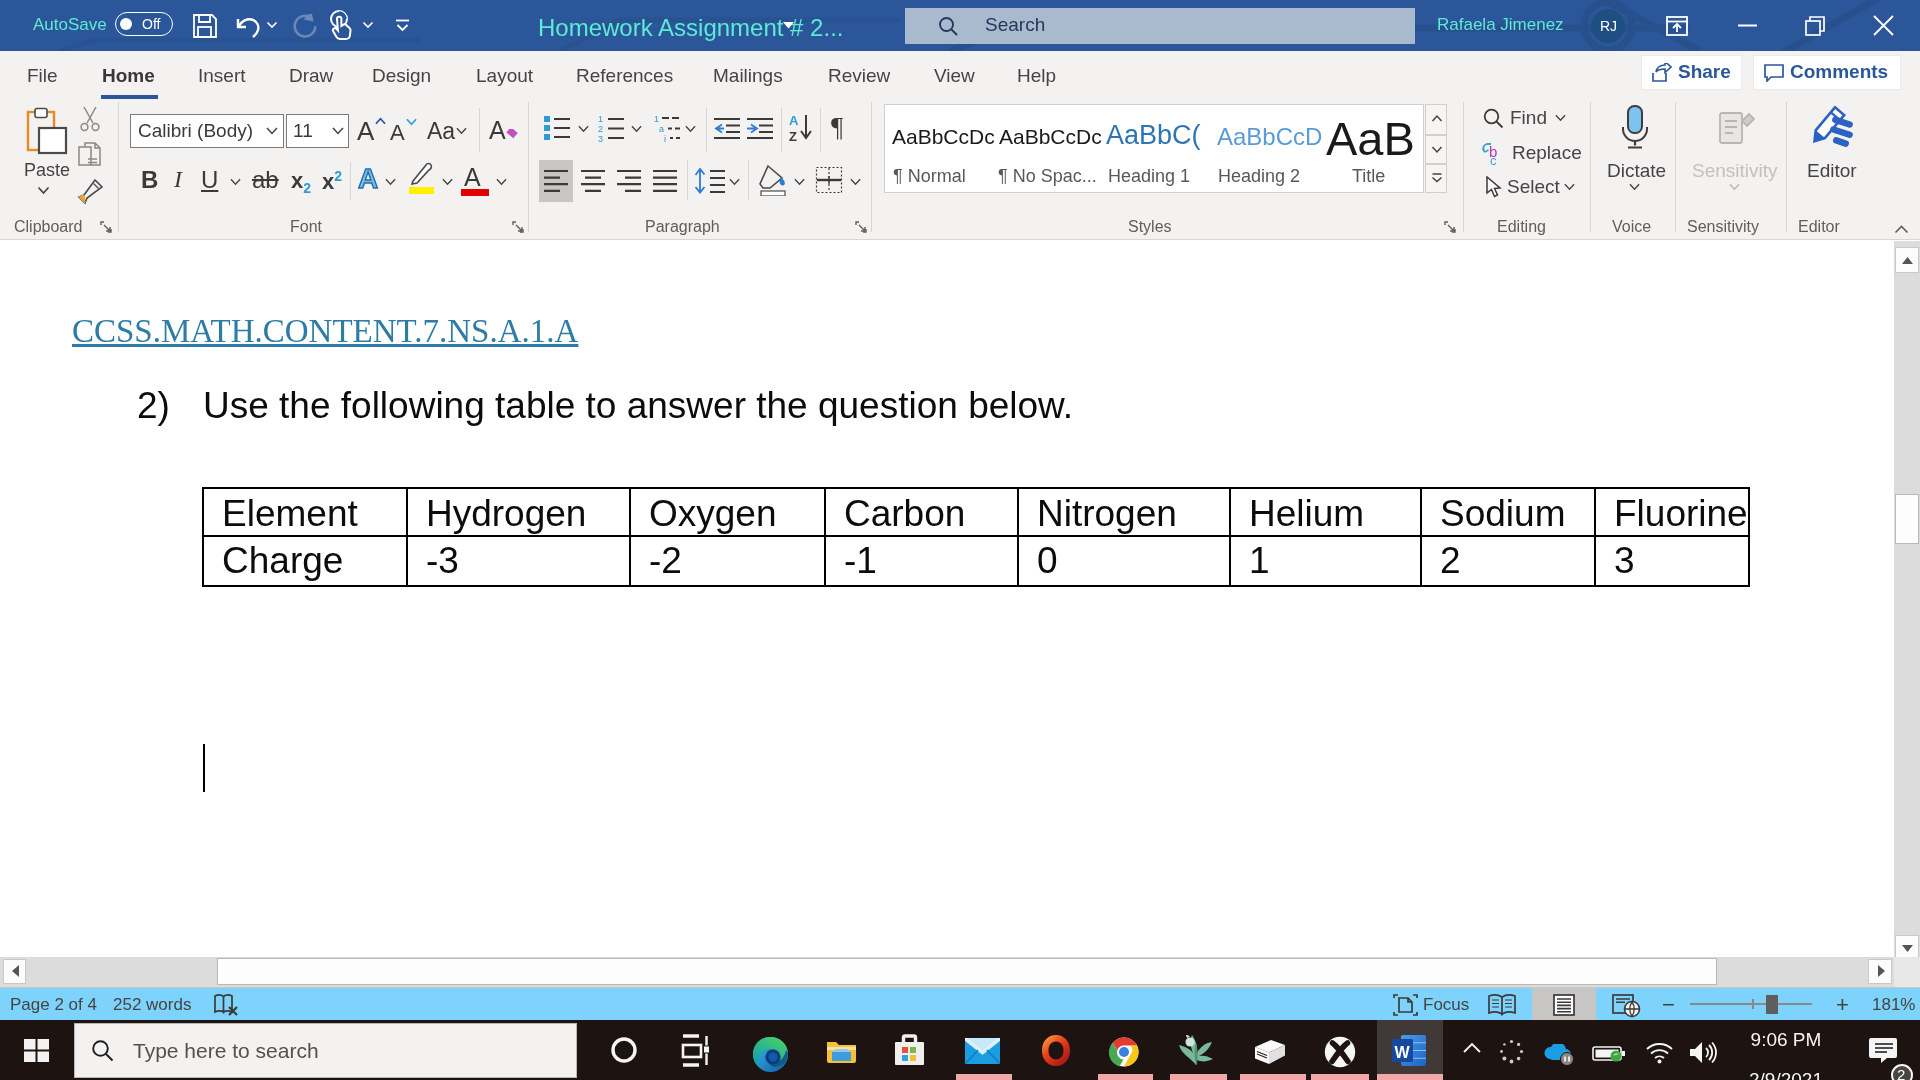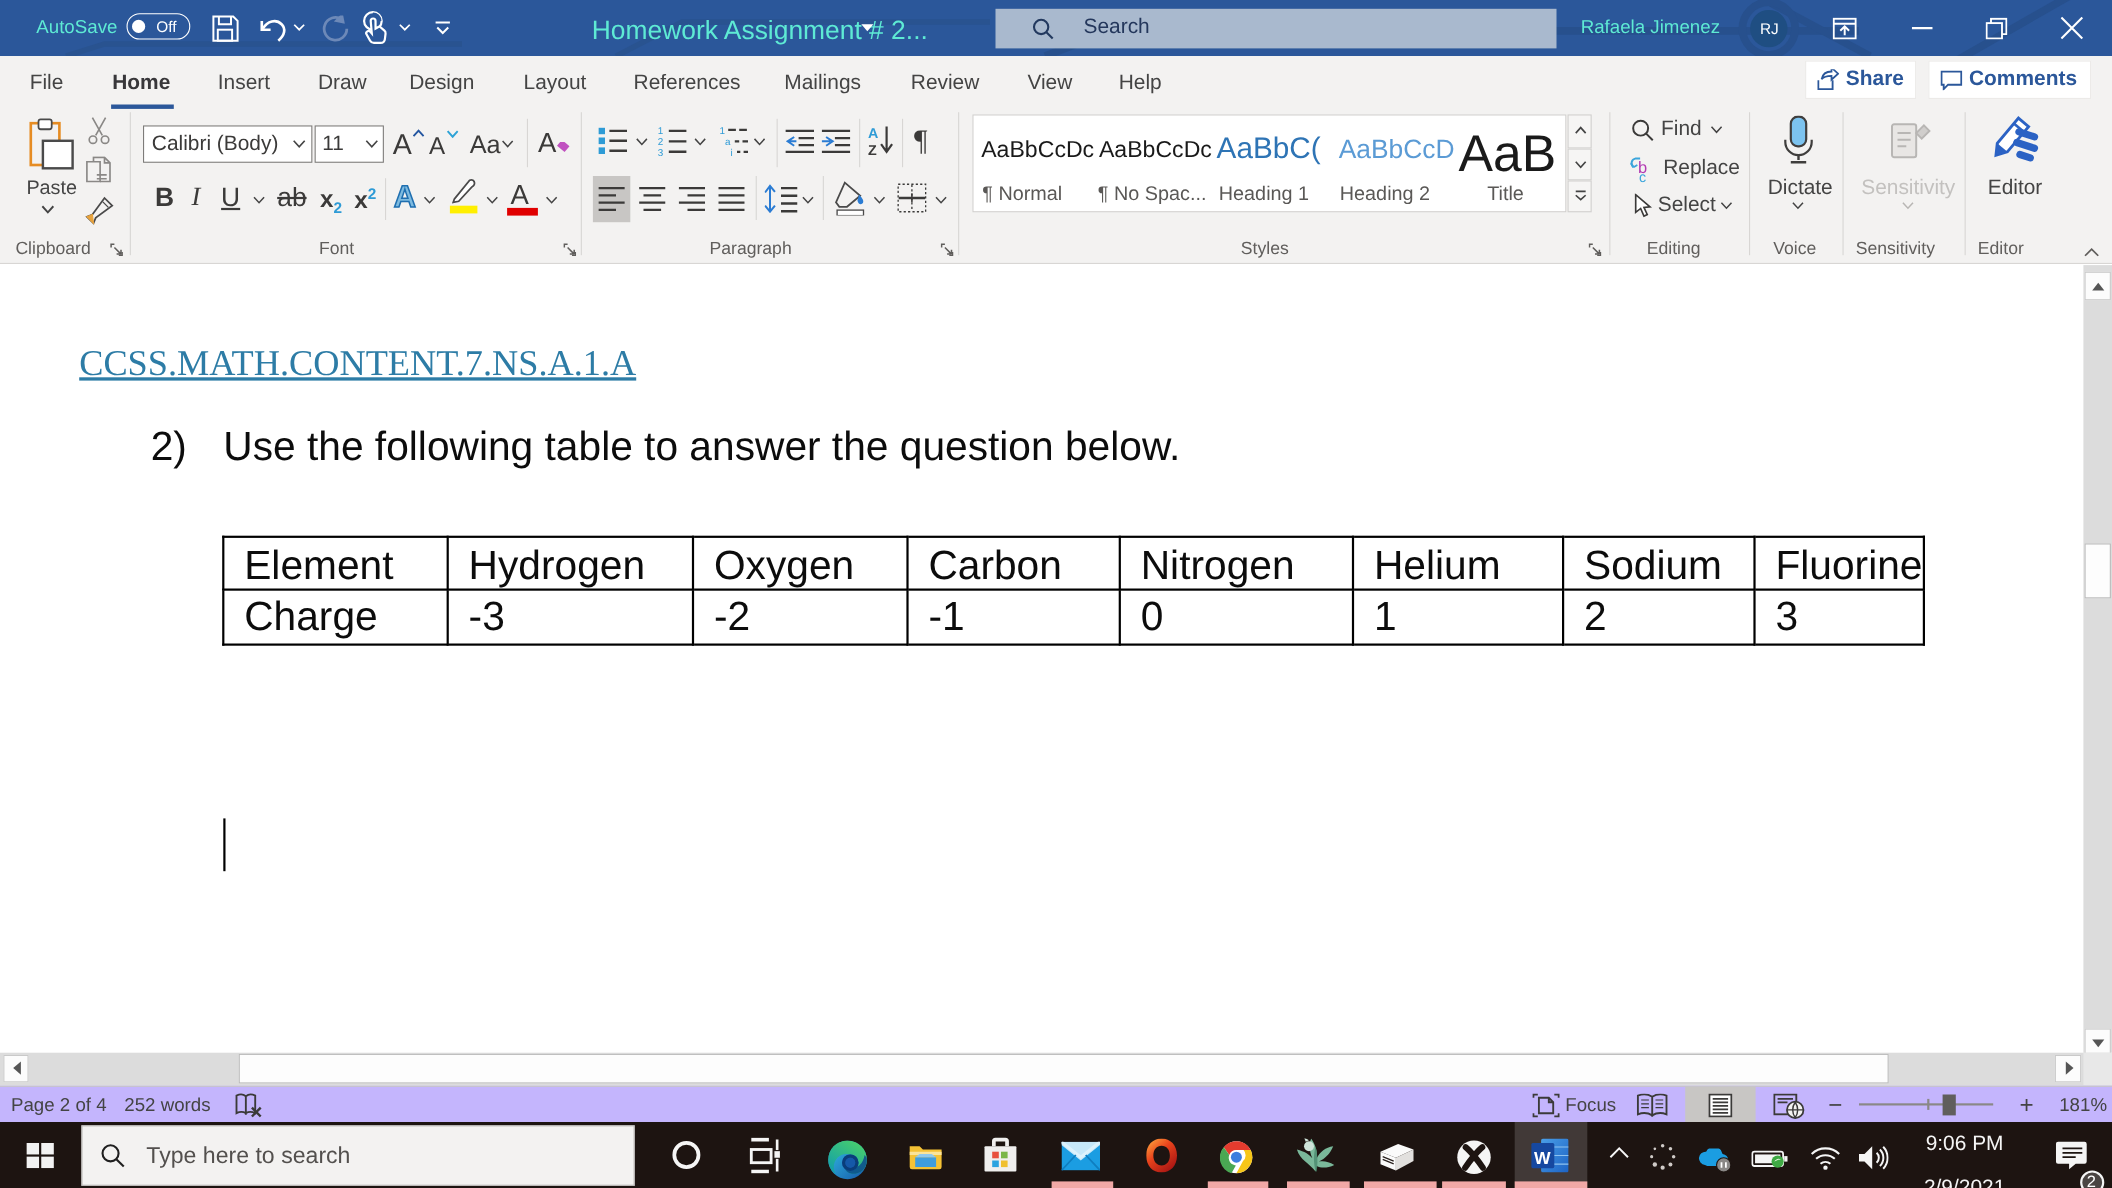--- a/index.html
+++ b/index.html
@@ -15,21 +15,21 @@
   
   #ribbon { left:0; top:100px; width:1920px; height:140px; background:#f3f2f1; border-bottom:1px solid #d8d6d4; }
   .glabel { position:absolute; top:118px; font-size:16px; color:#605e5c; }
   .gsep { position:absolute; top:2px; width:1px; height:130px; background:#d8d6d4; }
   
   #doc { left:0; top:241px; width:1894px; height:716px; background:#fff; }
   
   #vscroll { left:1894px; top:241px; width:26px; height:716px; background:#dcdcdc; }
   #hscroll { left:0; top:957px; width:1920px; height:30px; background:#dcdcdc; }
   
-  #statusbar { left:0; top:987px; width:1920px; height:33px; background:#c4b5fd; border-top:1px solid #c8c6c4; font-size:17px; color:#444; }
+  #statusbar { left:0; top:987px; width:1920px; height:33px; background:#7dd3fc; border-top:1px solid #c8c6c4; font-size:17px; color:#444; }
   
   #taskbar { left:0; top:1020px; width:1920px; height:60px; background:#1d1411; }
   .hdr td { padding-top:4px !important; }
 </style>
 </head>
 <body>
 <div id="stage">
   <div class="abs" id="titlebar">
 
     <svg class="abs" style="left:0;top:0" width="1920" height="51">

